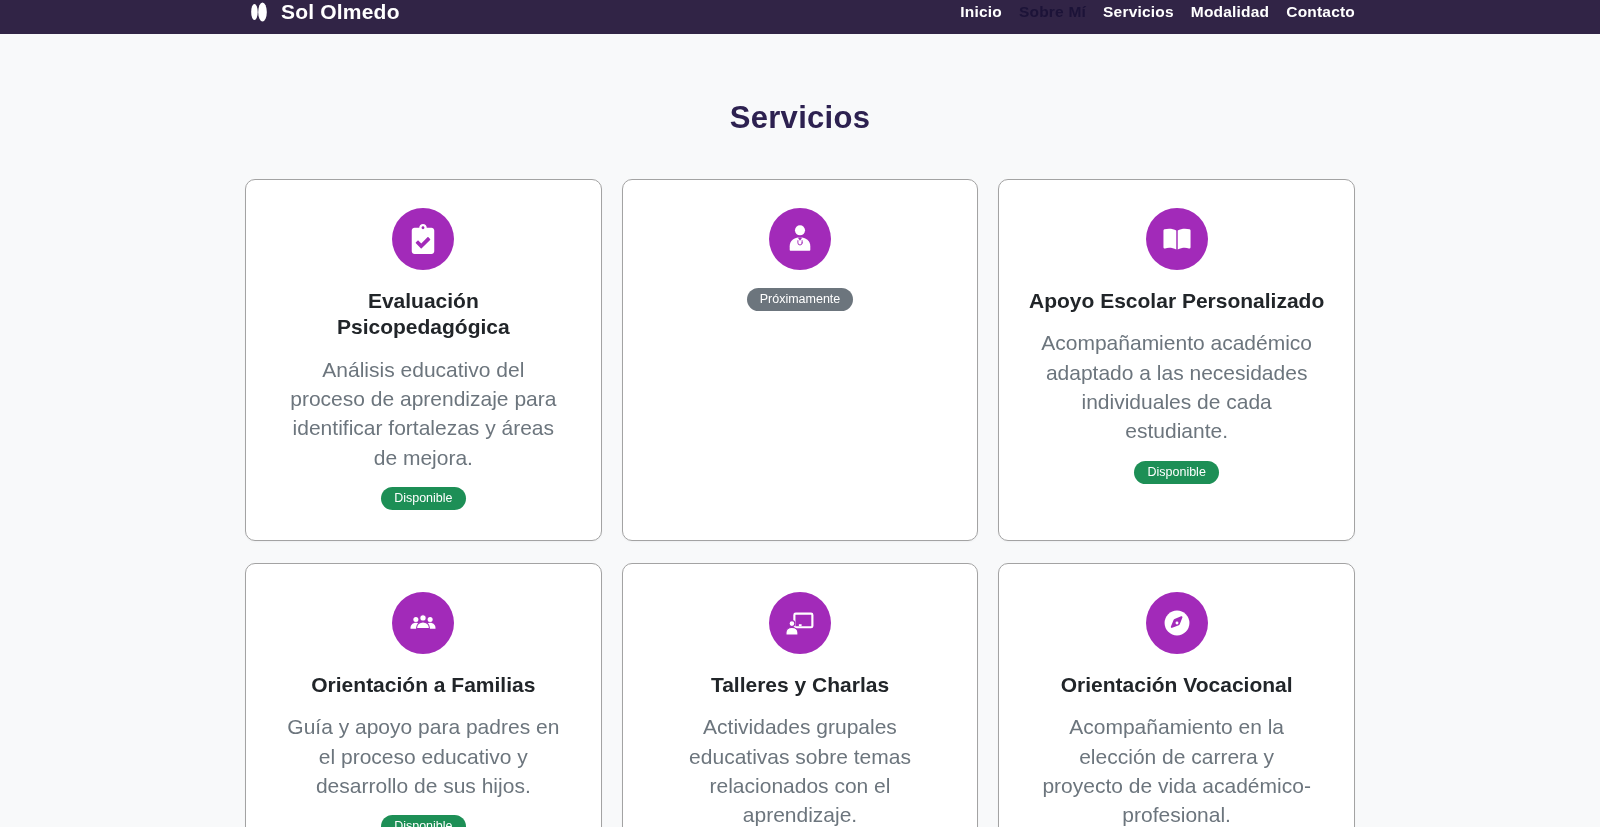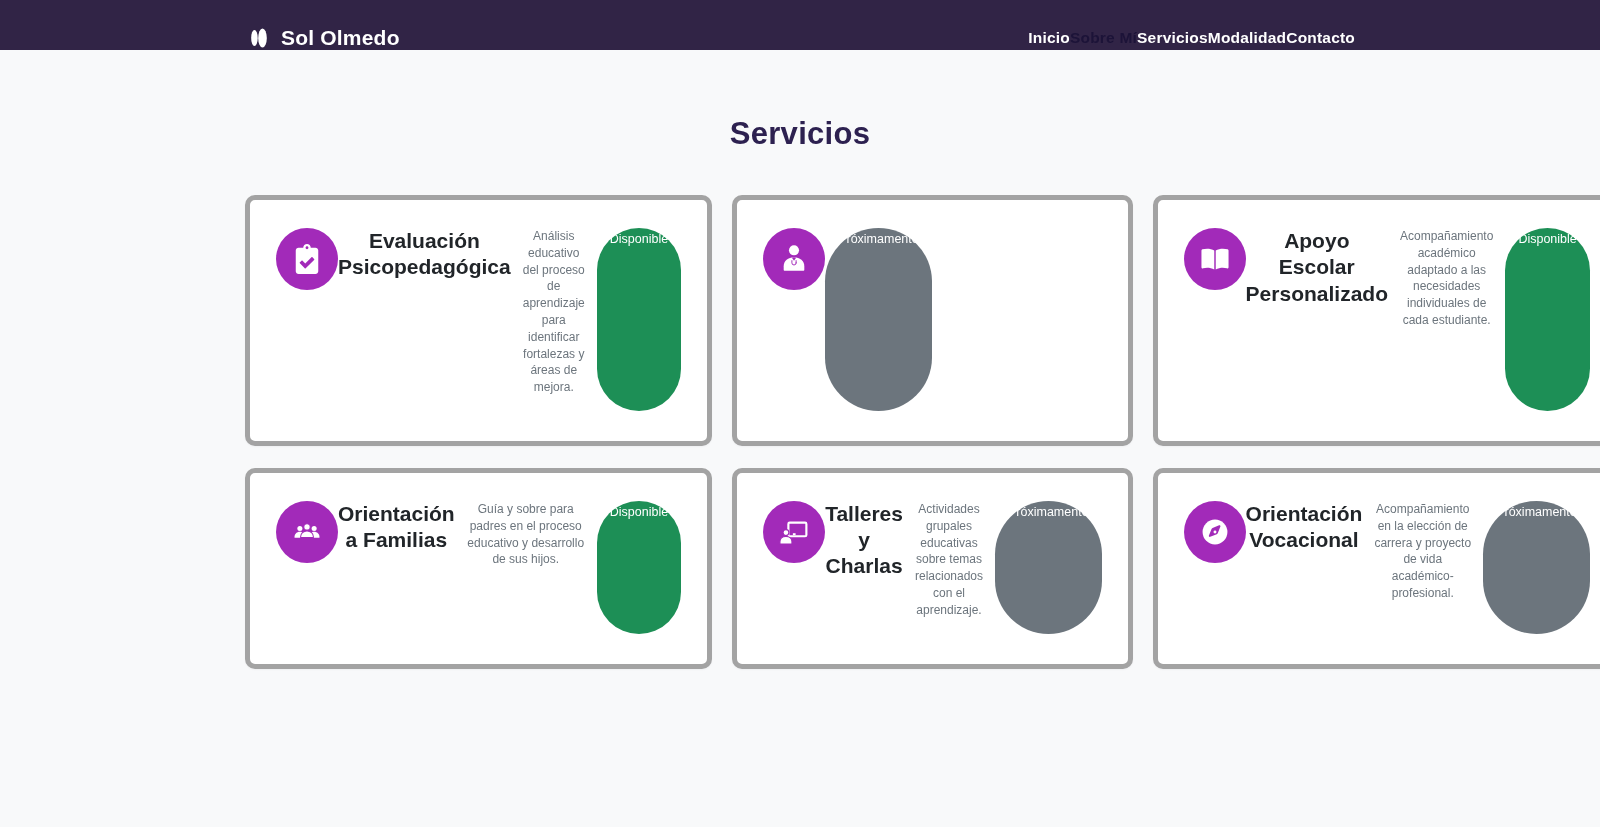--- a/index.html
+++ b/index.html
@@ -15,74 +15,74 @@
   }
   *{box-sizing:border-box;}
   html,body{margin:0;padding:0;}
   body{
     width:1600px;height:827px;overflow:hidden;
     background:var(--page_bg);
     font-family:"Liberation Sans", sans-serif;
   }
   
   .topbar{
-    height:50px;background:var(--header_bg);
-    display:flex;align-items:flex-end;
+    height:34px;background:var(--header_bg);
+    display:flex;align-items:flex-start;
   }
   .topbar-inner{
     width:1110px;margin:0 auto;
     display:flex;align-items:center;justify-content:space-between;
   }
   .brand{
     display:flex;align-items:center;gap:10px;
     color:#fff;font-size:21px;font-weight:700;letter-spacing:.2px;
     cursor:pointer;text-decoration:none;
   }
   .brand-icon{width:26px;height:24px;display:block;}
-  .nav{display:flex;align-items:center;}
+  .nav{display:flex;align-items:center;gap:17px;}
   .nav a{
     color:#fff;text-decoration:none;font-size:15.5px;font-weight:600;
     letter-spacing:.2px;cursor:pointer;
   }
   .nav a.active{color:var(--nav_active);}
   
   .section-title{
     margin:66px 0 0;text-align:center;
     font-size:31px;font-weight:700;color:var(--heading);
     letter-spacing:.3px;
   }
   .cards{
     width:1110px;margin:43px auto 0;
     display:grid;grid-template-columns:repeat(3,1fr);
     gap:22px 20px;
   }
   .card{
-    background:#fff;border:5px solid #a3a3a3;border-radius:10px;
+    background:#fff;border:1px solid #a3a3a3;border-radius:10px;
     box-shadow:0 1px 2px rgba(20,20,40,.04);
     padding:28px 26px 30px;
-    display:flex;flex-direction:row;
+    display:flex;flex-direction:column;align-items:center;
     text-align:center;
   }
   .icon-circle{
     width:62px;height:62px;border-radius:50%;
     background:var(--accent);
     display:flex;align-items:center;justify-content:center;
     margin-bottom:18px;flex:0 0 auto;
   }
   .icon-svg{width:30px;height:30px;color:#fff;display:block;}
   .icon-svg .fg{fill:currentColor;}
   .icon-svg .fg-stroke{fill:none;stroke:currentColor;}
   .icon-svg .accent-fill{fill:var(--accent);}
   .icon-svg .fg-sep{fill:currentColor;stroke:var(--accent);}
   .card-title{
     margin:0 0 14px;font-size:21px;line-height:1.25;font-weight:600;
     color:var(--title);white-space:pre-line;
   }
   .card-desc{
-    margin:0 12px 15px;font-size:12px;line-height:1.4;color:var(--muted);
+    margin:0 12px 15px;font-size:21px;line-height:1.4;color:var(--muted);
     max-width:312px;
   }
   .badge{
     display:inline-block;color:#fff;font-size:12.5px;font-weight:400;
     padding:4px 13px;border-radius:999px;line-height:1.2;
   }
   .badge.available{background:var(--badge_available);}
   .badge.coming-soon{background:var(--badge_coming_soon);}
 </style>
 </head>
@@ -153,21 +153,21 @@
           <svg class="icon-svg" viewBox="0 0 640 512" xmlns="http://www.w3.org/2000/svg">
     <circle class="fg" cx="168" cy="180" r="54"></circle>
     <path class="fg" d="M168 250c-64 0-114 46-114 104v22h228v-22c0-58-50-104-114-104z"></path>
     <circle class="fg" cx="472" cy="180" r="54"></circle>
     <path class="fg" d="M472 250c-64 0-114 46-114 104v22h228v-22c0-58-50-104-114-104z"></path>
     <circle class="fg-sep" cx="320" cy="148" r="68" stroke-width="22"></circle>
     <path class="fg-sep" d="M320 234c-78 0-136 54-136 124v18h272v-18c0-70-58-124-136-124z" stroke-width="22"></path>
   </svg>
         </div>
       <h3 class="card-title">Orientación a Familias</h3>
-      <p class="card-desc">Guía y sobre para padres en el proceso educativo y desarrollo de sus hijos.</p>
+      <p class="card-desc">Guía y apoyo para padres en el proceso educativo y desarrollo de sus hijos.</p>
       <span class="badge available">Disponible</span>
     </article>
 
     <article class="card">
       <div class="icon-circle">
           <svg class="icon-svg" viewBox="0 0 640 512" xmlns="http://www.w3.org/2000/svg">
     <rect class="fg-stroke" x="200" y="56" width="384" height="290" rx="28" stroke-width="46"></rect>
     <rect class="fg" x="296" y="282" width="58" height="42"></rect>
     <circle class="fg-sep" cx="148" cy="268" r="62" stroke-width="24"></circle>
     <path class="fg-sep" d="M148 348c-74 0-128 50-128 116v48h256v-48c0-66-54-116-128-116z" stroke-width="24"></path>

